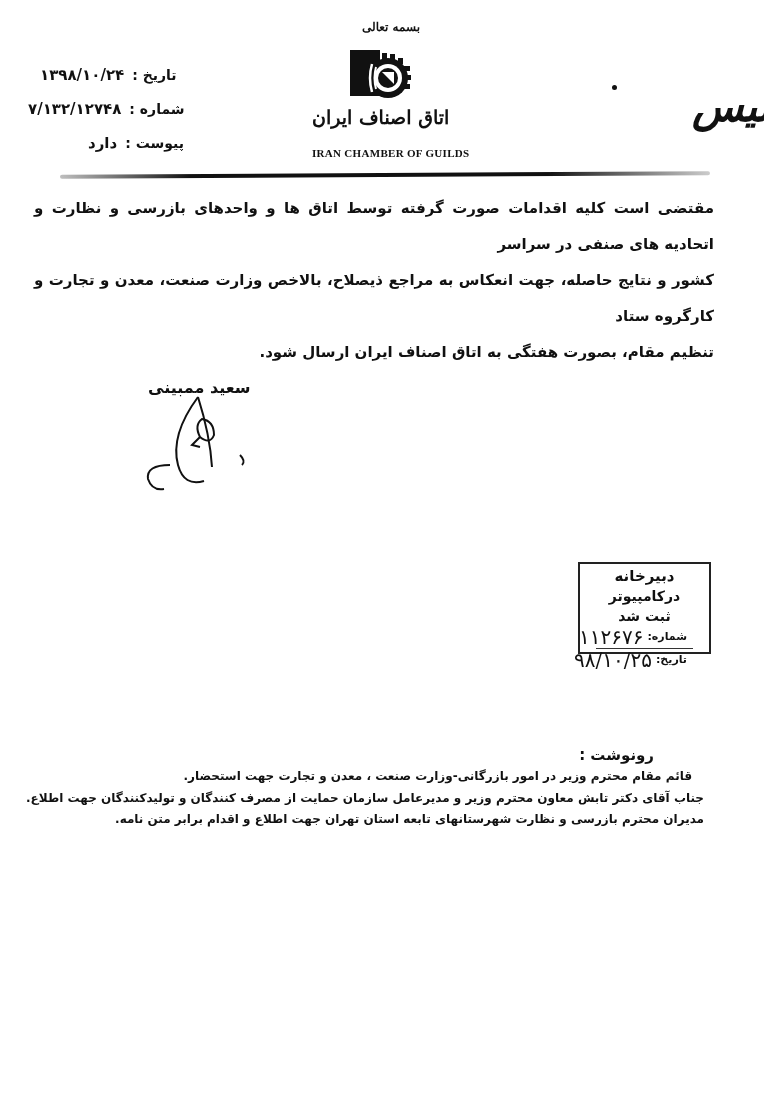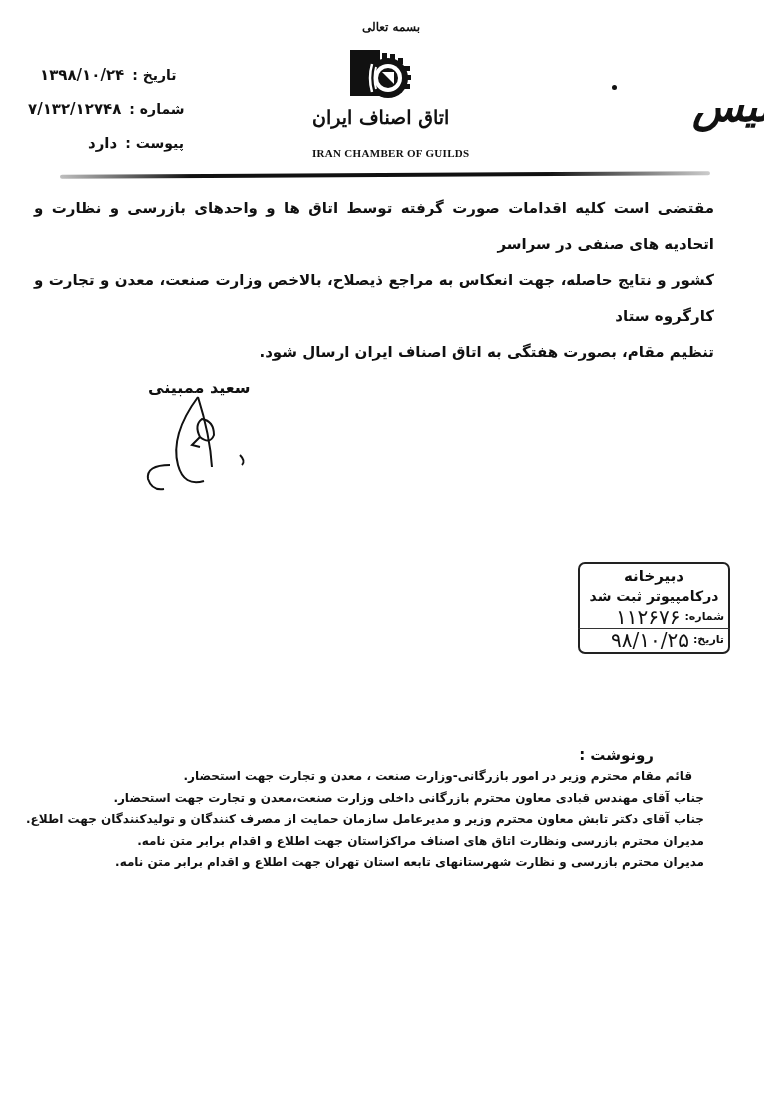--- a/index.html
+++ b/index.html
@@ -26,22 +26,22 @@
   .divider { position: absolute; left: 60px; top: 173px; width: 650px; height: 4px;
     background: linear-gradient(90deg, rgba(0,0,0,0.25), #111 20%, #111 75%, rgba(0,0,0,0.2)); border-radius: 2px; transform: rotate(-0.3deg); }
 
   .body-text { position: absolute; right: 50px; top: 190px; width: 680px; direction: rtl; text-align: justify;
     font-size: 15px; line-height: 36px; font-weight: bold; }
   .body-text span { display: block; }
   .body-text .last { text-align: right; }
 
   .signer { font-size: 16px; font-weight: 900; }
 
-  .stamp { position: absolute; left: 578px; top: 562px; width: 152px; height: 92px;
-    border: 2px solid #222; border-radius: 7px; direction: rtl; padding: 2px 4px; box-sizing: border-box; }
+  .stamp { position: absolute; left: 578px; top: 562px; width: 133px; height: 92px;
+    border: 2px solid #222; border-radius: 0; direction: rtl; padding: 2px 22px; box-sizing: border-box; }
   .stamp .st-title { text-align: center; font-weight: bold; font-size: 15px; letter-spacing: 3px; line-height: 20px; }
   .stamp .st-sub { text-align: center; font-weight: bold; font-size: 14px; line-height: 20px; }
   .stamp .st-row { display: flex; align-items: center; gap: 4px; line-height: 22px; }
   .stamp .st-lbl { font-size: 11px; font-weight: bold; }
   .stamp .st-val { font-size: 20px; font-family: "DejaVu Serif", serif; letter-spacing: 3px; }
   .stamp .st-sep { border-top: 1px solid #333; margin: 0 -6px; }
 
   .cc-title { position: absolute; right: 110px; top: 746px; font-weight: 900; font-size: 15px; direction: rtl; }
   .cc-list { position: absolute; right: 60px; top: 766px; width: 600px; direction: rtl; font-size: 12px; font-weight: bold; line-height: 21.5px; }
   .cc-list div { white-space: nowrap; }
@@ -119,17 +119,15 @@
   <div class="st-sep"></div>
   <div class="st-row">
     <span class="st-lbl">تاریخ:</span>
     <span class="st-val">۹۸/۱۰/۲۵</span>
   </div>
 </div>
 
 <div class="cc-title">رونوشت :</div>
 <div class="cc-list">
   <div style="margin-right:12px">قائم مقام محترم وزیر در امور بازرگانی-وزارت صنعت ، معدن و تجارت  جهت استحضار.</div>
-  <div>جناب آقای مهندس قبادی معاون محترم بازرگانی داخلی وزارت صنعت،معدن و تجارت  جهت استحضار.</div>
   <div>جناب آقای دکتر تابش معاون محترم وزیر و مدیرعامل سازمان حمایت از مصرف کنندگان و تولیدکنندگان  جهت اطلاع.</div>
-  <div>مدیران محترم بازرسی ونظارت اتاق های اصناف مراکزاستان  جهت اطلاع و اقدام برابر متن نامه.</div>
   <div>مدیران محترم بازرسی و نظارت شهرستانهای تابعه استان تهران  جهت اطلاع و اقدام برابر متن نامه.</div>
 </div>
 
 </body></html>

